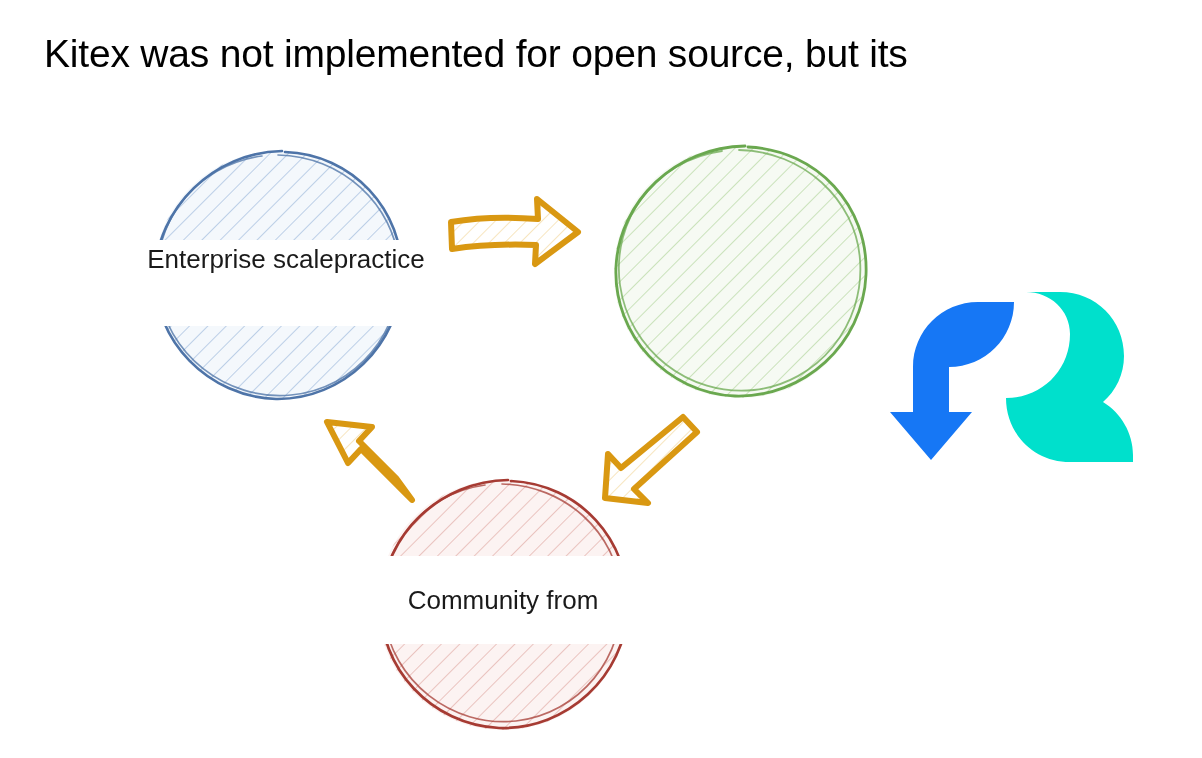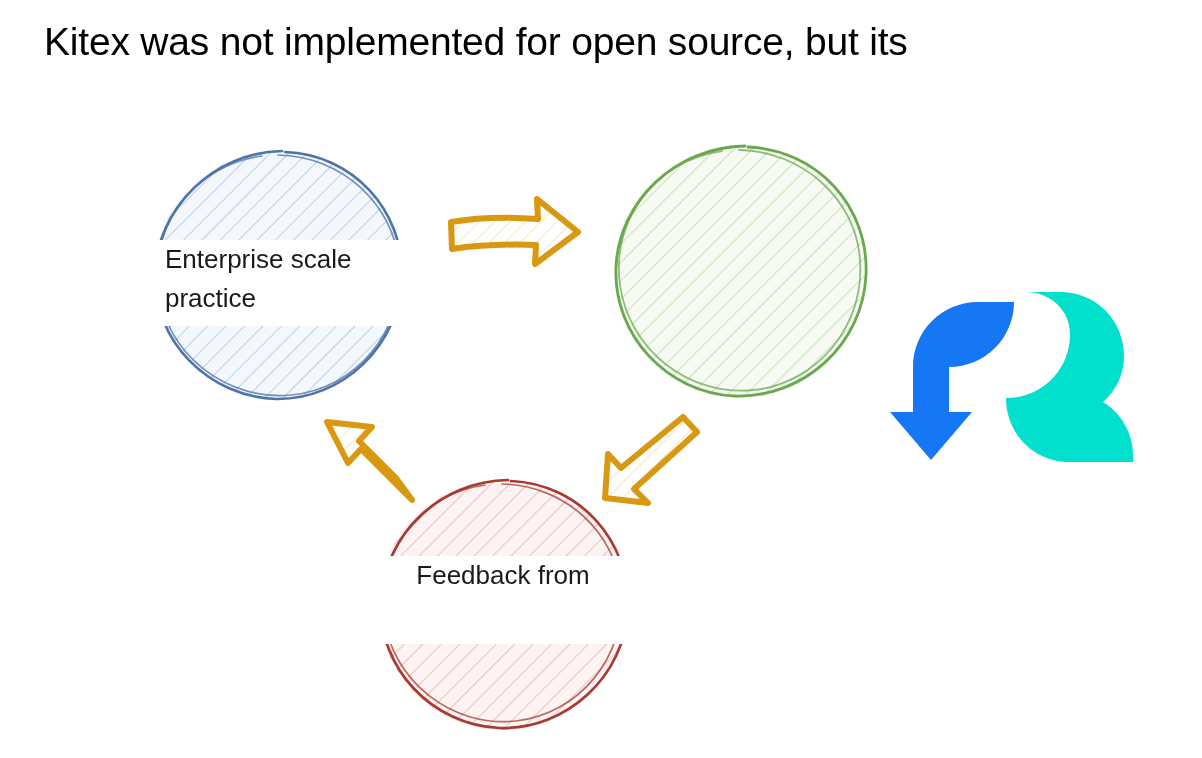--- a/index.html
+++ b/index.html
@@ -30,20 +30,21 @@
     top: 16px;
     width: 1090px;
   }
   #title-block .title-line {
     font-family: "Liberation Sans", sans-serif;
     font-size: 39px;
     line-height: 51px;
     color: #000000;
     letter-spacing: -0.2px;
     white-space: pre;
+    margin-top: 12px;
   }
 
   
   #diagram {
     position: absolute;
     left: 0;
     top: 0;
     width: 1202px;
     height: 758px;
   }
@@ -53,21 +54,22 @@
 
   
   .node-label {
     position: absolute;
     background: #ffffff;
     color: #1a1a1a;
     font-family: "Liberation Sans", sans-serif;
     font-size: 26px;
     line-height: 39px;
     display: flex;
-    flex-direction: column;
+    flex-direction: row;
+    justify-content: center;
     white-space: pre;
     z-index: 4;
   }
 
   #label-enterprise {
     left: 145px;
     top: 240px;
     width: 262px;
     height: 86px;
     padding-left: 20px;
@@ -230,21 +232,21 @@
     </svg>
   </div>
 
   <div class="node-label" id="label-enterprise">
     <span class="line">Enterprise scale</span>
     <span class="line">practice</span>
   </div>
 
 
   <div class="node-label" id="label-feedback">
-    <span class="line">Feedback from</span>
+    <span class="line">Community from</span>
   </div>
 
   <div id="kitex-logo">
     <svg width="252" height="182" viewBox="0 0 252 182" xmlns="http://www.w3.org/2000/svg" aria-hidden="true">
 
       <path d="M122 6
                L176 6
                C212 6 240 34 240 70
                C240 88 232 105 219 116
                C237 127 249 147 249 169

